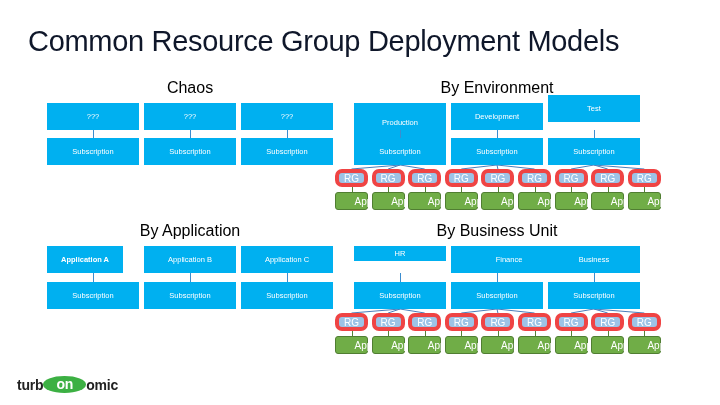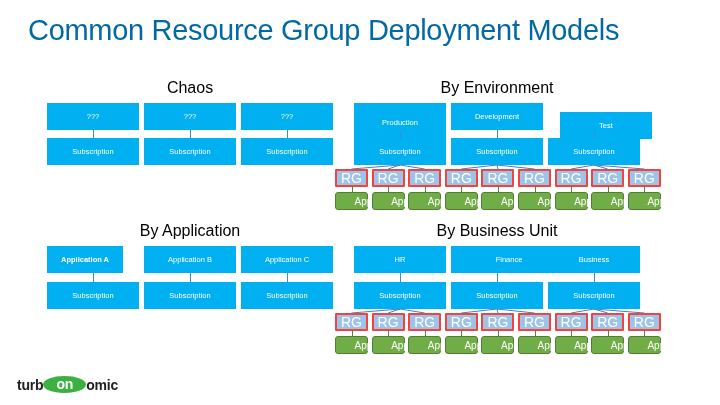--- a/index.html
+++ b/index.html
@@ -1,21 +1,21 @@
 <!DOCTYPE html>
 <html><head>
 <meta charset="utf-8">
 <style>
   html, body { margin: 0; padding: 0; }
   body { width: 720px; height: 405px; background: #ffffff; position: relative; overflow: hidden; font-family: "Liberation Sans", sans-serif; }
-  .title { position: absolute; left: 28px; top: 14px; font-size: 29px; color: #0369a1; font-family: "Liberation Sans", sans-serif; letter-spacing: -0.3px; text-align: right; }
+  .title { position: absolute; left: 28px; top: 25px; font-size: 29px; color: #0f172a; font-family: "Liberation Sans", sans-serif; letter-spacing: -0.3px; text-align: right; }
   .section-title { position: absolute; font-size: 16px; color: #000; text-align: center; font-family: "Liberation Sans", sans-serif; }
   .box { position: absolute; background: #00B0F0; color: #fff; font-size: 7.5px; display: flex; align-items: center; justify-content: center; font-family: "Liberation Sans", sans-serif; }
   .conn { position: absolute; width: 1px; background: #3c8dcf; }
-  .rg { position: absolute; background: #9DC3E6; border: 2px solid #ef4444; border-radius: 1px; color: #fff; font-size: 14px; display: flex; align-items: center; justify-content: center; box-sizing: border-box; }
+  .rg { position: absolute; background: #9DC3E6; border: 4px solid #ef4444; border-radius: 7px; color: #fff; font-size: 10px; display: flex; align-items: center; justify-content: center; box-sizing: border-box; }
   .app { position: absolute; background: #70AD47; border: 1px solid #507E32; border-radius: 3px; color: #fff; font-size: 10px; display: flex; align-items: center; justify-content: center; box-sizing: border-box; padding-left: 24px; }
   .rgconn { position: absolute; width: 1px; background: #548235; }
   svg.fan { position: absolute; left: 0; top: 0; width: 720px; height: 405px; pointer-events: none; }
   .logo { position: absolute; left: 17px; top: 376px; font-size: 14px; font-weight: bold; color: #222; font-family: "Liberation Sans", sans-serif; display: flex; align-items: center; letter-spacing: -0.2px; }
   .logo .on { background: #3cb043; color: #fff; border-radius: 50%; padding: 0 13px; height: 17px; line-height: 17px; display: inline-block; }
 </style>
 </head>
 <body>
 
 <div class="title">Common Resource Group Deployment Models</div>
@@ -52,21 +52,21 @@
     <div class="box" style="left: 241px; top: 103px; width: 92px; height: 27px;">???</div>
     <div class="conn" style="left: 287px; top: 130px; height: 8px;"></div>
     <div class="box" style="left: 241px; top: 138px; width: 92px; height: 27px;">Subscription</div>
     <div class="section-title" style="left: 354px; top: 79px; width: 286px;">By Environment</div>
     <div class="box" style="left: 354px; top: 103px; width: 92px; height: 39px;">Production</div>
     <div class="conn" style="left: 400px; top: 130px; height: 8px;"></div>
     <div class="box" style="left: 354px; top: 138px; width: 92px; height: 27px;">Subscription</div>
     <div class="box" style="left: 451px; top: 103px; width: 92px; height: 27px;">Development</div>
     <div class="conn" style="left: 497px; top: 130px; height: 8px;"></div>
     <div class="box" style="left: 451px; top: 138px; width: 92px; height: 27px;">Subscription</div>
-    <div class="box" style="left: 548px; top: 112px; width: 92px; height: 27px; margin-left: 12px;">Test</div>
+    <div class="box" style="left: 548px; top: 95px; width: 92px; height: 27px;">Test</div>
     <div class="conn" style="left: 594px; top: 130px; height: 8px;"></div>
     <div class="box" style="left: 548px; top: 138px; width: 92px; height: 27px;">Subscription</div>
     <div class="rg" style="left: 335px; top: 169px; width: 33px; height: 18px;">RG</div>
     <div class="rgconn" style="left: 351.5px; top: 187px; height: 5px;"></div>
     <div class="app" style="left: 335px; top: 192px; width: 33px; height: 18px;">App</div>
     <div class="rg" style="left: 371.6px; top: 169px; width: 33px; height: 18px;">RG</div>
     <div class="rgconn" style="left: 388.1px; top: 187px; height: 5px;"></div>
     <div class="app" style="left: 371.6px; top: 192px; width: 33px; height: 18px;">App</div>
     <div class="rg" style="left: 408.2px; top: 169px; width: 33px; height: 18px;">RG</div>
     <div class="rgconn" style="left: 424.7px; top: 187px; height: 5px;"></div>
@@ -93,21 +93,21 @@
     <div class="box" style="left: 47px; top: 246px; width: 76px; height: 27px; font-weight: bold;">Application A</div>
     <div class="conn" style="left: 93px; top: 273px; height: 9px;"></div>
     <div class="box" style="left: 47px; top: 282px; width: 92px; height: 27px;">Subscription</div>
     <div class="box" style="left: 144px; top: 246px; width: 92px; height: 27px;">Application B</div>
     <div class="conn" style="left: 190px; top: 273px; height: 9px;"></div>
     <div class="box" style="left: 144px; top: 282px; width: 92px; height: 27px;">Subscription</div>
     <div class="box" style="left: 241px; top: 246px; width: 92px; height: 27px;">Application C</div>
     <div class="conn" style="left: 287px; top: 273px; height: 9px;"></div>
     <div class="box" style="left: 241px; top: 282px; width: 92px; height: 27px;">Subscription</div>
     <div class="section-title" style="left: 354px; top: 222px; width: 286px;">By Business Unit</div>
-    <div class="box" style="left: 354px; top: 246px; width: 92px; height: 27px;">HR</div>
+    <div class="box" style="left: 354px; top: 246px; width: 92px; height: 15px;">HR</div>
     <div class="conn" style="left: 400px; top: 273px; height: 9px;"></div>
     <div class="box" style="left: 354px; top: 282px; width: 92px; height: 27px;">Subscription</div>
     <div class="box" style="left: 451px; top: 246px; width: 92px; height: 27px; padding-left: 12px;">Finance</div>
     <div class="conn" style="left: 497px; top: 273px; height: 9px;"></div>
     <div class="box" style="left: 451px; top: 282px; width: 92px; height: 27px;">Subscription</div>
     <div class="box" style="left: 548px; top: 246px; width: 92px; height: 27px;">Business</div>
     <div class="conn" style="left: 594px; top: 273px; height: 9px;"></div>
     <div class="box" style="left: 548px; top: 282px; width: 92px; height: 27px;">Subscription</div>
     <div class="rg" style="left: 335px; top: 313px; width: 33px; height: 18px;">RG</div>
     <div class="rgconn" style="left: 351.5px; top: 331px; height: 5px;"></div>

